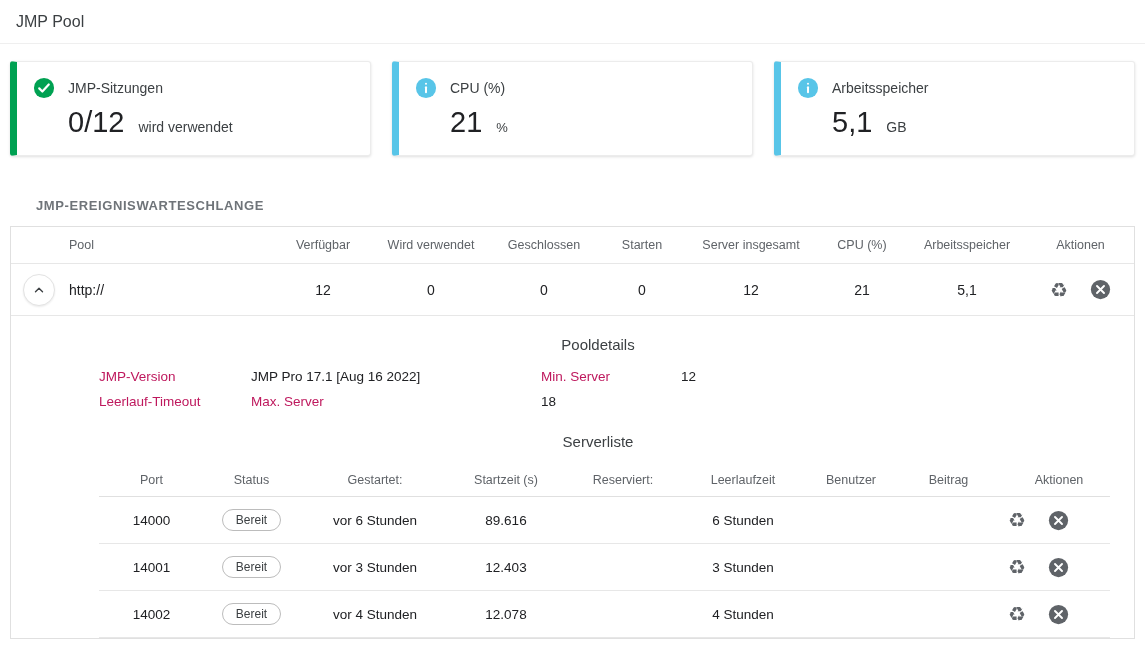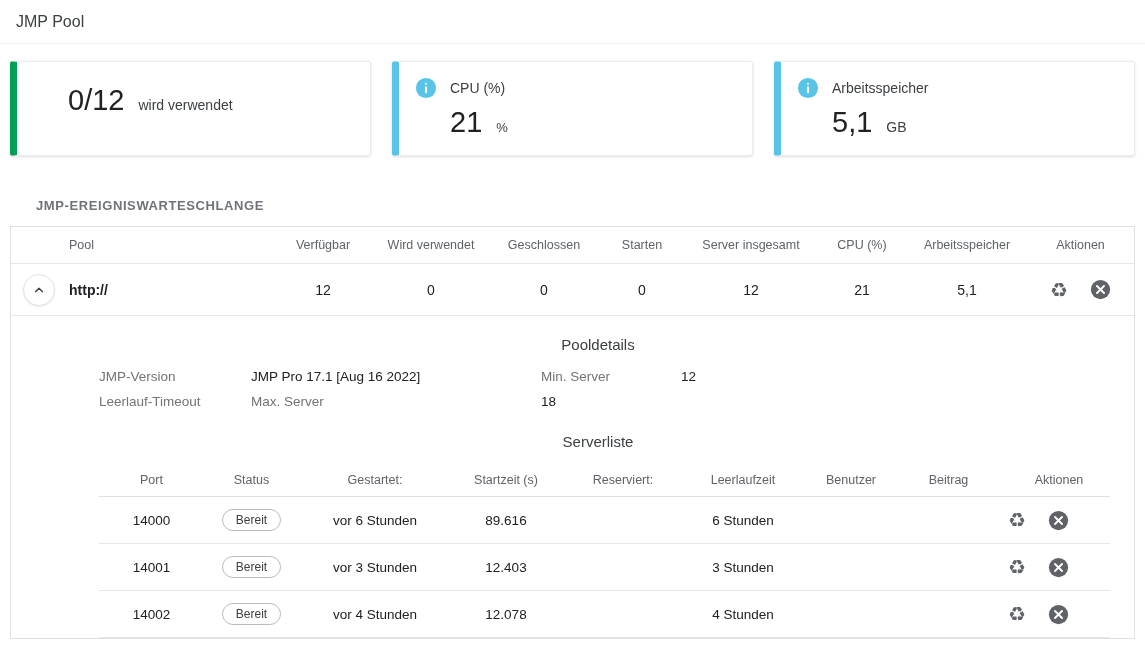--- a/index.html
+++ b/index.html
@@ -42,40 +42,40 @@
     display: grid;
     grid-template-columns: 50px 212px 100px 116px 110px 86px 132px 90px 120px auto;
     align-items: center;
   }
   .pool-grid.header { height: 37px; border-bottom: 1px solid #e7e7e7; }
   .pool-grid.row { height: 52px; border-bottom: 1px solid #e7e7e7; }
   .hcell { font-size: 12.5px; color: #5f6368; }
   .cell { font-size: 14px; color: #202124; }
   .c-left { text-align: left; padding-left: 8px; }
   .c-center { text-align: center; }
-  .pool-name { font-weight: 700; }
+  .pool-name { font-weight: 400; }
   .expander {
     width: 32px; height: 32px; border-radius: 50%;
     border: 1px solid #e3e3e3; background: #fff;
     box-shadow: 0 1px 2px rgba(0,0,0,.08);
     display: flex; align-items: center; justify-content: center;
     margin-left: 12px; cursor: pointer;
   }
   .actions { display: flex; align-items: center; justify-content: center; gap: 22px; color: var(--accent); }
   .recycle { font-size: 20px; line-height: 1; cursor: pointer; }
   .xcircle { display: inline-flex; cursor: pointer; }
 
   
   .detail { padding: 20px 24px 0 75px; }
   .section-title { font-size: 15px; color: #3c4043; text-align: center; }
   .fields {
     display: grid; grid-template-columns: 152px 290px 140px 100px;
     row-gap: 10px; margin: 16px 0 0 13px; font-size: 13.5px;
   }
-  .flabel { color: #737373; }
+  .flabel { color: #be185d; }
   .fvalue { color: #202124; }
 
   .srv-title { margin-top: 24px; }
   .srv-table { margin: 13px 0 0 13px; }
   .srv-grid {
     display: grid;
     grid-template-columns: 105px 95px 152px 110px 124px 116px 100px 95px auto;
     align-items: center;
     text-align: center;
   }
@@ -91,20 +91,29 @@
 </style>
 </head>
 <body>
 
 <div class="topbar">
   <div class="page-title">JMP Pool</div>
 </div>
 
 <div class="cards">
   <div class="card" style="--accent: #00a152;">
+    <div class="card-head">
+      <span class="card-icon">
+        <svg width="22" height="22" viewBox="0 0 24 24">
+            <circle cx="12" cy="12" r="11" fill="currentColor"></circle>
+            <path d="M6.8 12.4l3.4 3.4 7-7.6" stroke="#fff" stroke-width="2.4" fill="none" stroke-linecap="round" stroke-linejoin="round"></path>
+          </svg>
+      </span>
+      <span class="card-label">JMP-Sitzungen</span>
+    </div>
     <div class="card-value-row">
       <span class="card-value">0/12</span>
       <span class="card-suffix">wird verwendet</span>
     </div>
   </div>
 
   <div class="card" style="--accent: #58c5e8;">
     <div class="card-head">
       <span class="card-icon">
         <svg width="22" height="22" viewBox="0 0 24 24">

